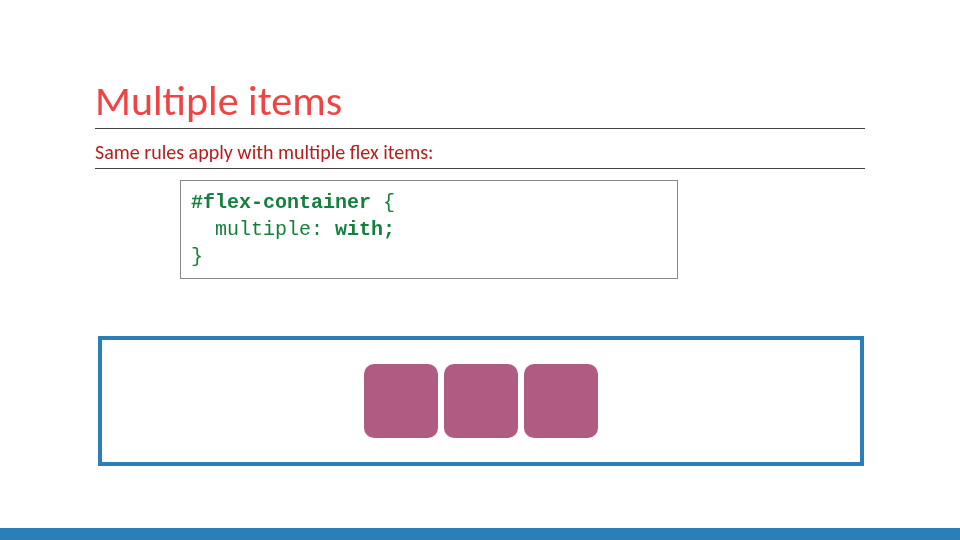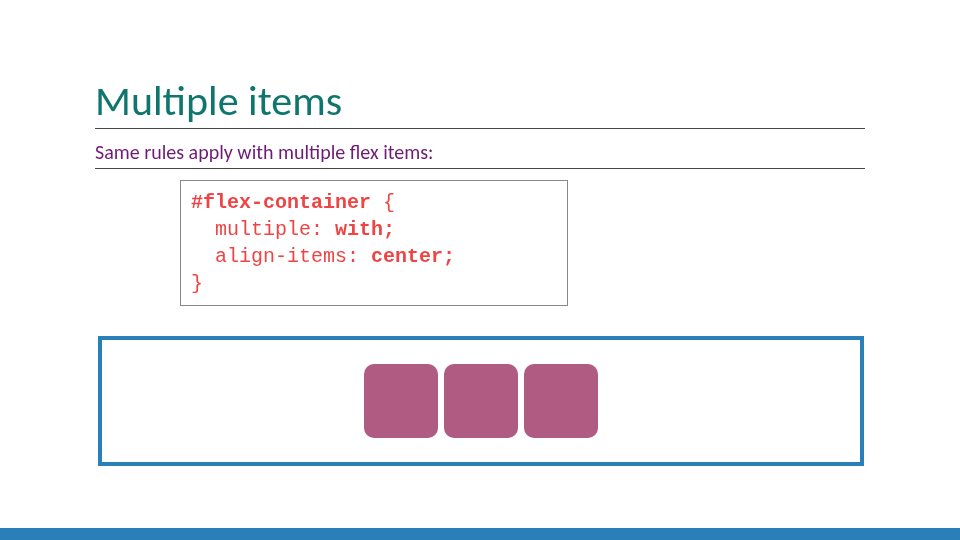--- a/index.html
+++ b/index.html
@@ -13,54 +13,54 @@
   .slide {
     position: relative;
     width: 960px; height: 540px;
     box-sizing: border-box;
   }
   .title {
     position: absolute;
     left: 95px; top: 75px;
     font-size: 42px;
     font-weight: 400;
-    color: #0f766e;
+    color: #ef4444;
   }
   .underline1 {
     position: absolute;
     left: 95px; top: 128px;
     width: 770px;
     height: 0;
     border-top: 1.5px solid #444;
   }
   .underline2 {
     position: absolute;
     left: 95px; top: 168px;
     width: 770px;
     height: 0;
     border-top: 1.5px solid #444;
   }
   .subtitle {
     position: absolute;
     left: 95px; top: 140px;
     font-size: 20px;
     font-weight: 400;
-    color: #701a75;
+    color: #b91c1c;
   }
   .codebox {
     position: absolute;
     left: 180px; top: 180px;
-    width: 388px;
+    width: 498px;
     padding: 8px 22px 8px 10px;
     border: 1px solid #888;
     background: #fff;
     font-family: Consolas, "Courier New", monospace;
     font-size: 20px;
     line-height: 1.35;
-    color: #ef4444;
+    color: #15803d;
     box-sizing: border-box;
   }
   .codebox .indent { display: inline-block; width: 2ch; }
   .codebox .bold { font-weight: 700; }
 
   .flex-demo {
     position: absolute;
     left: 98px; top: 336px;
     width: 766px; height: 130px;
     background: #fff;
@@ -96,23 +96,20 @@
   <div class="underline2"></div>
 
   <div class="codebox">
     <div>
       <span class="bold">#flex-container</span><span> {</span>
     </div>
     <div>
       <span class="indent"></span><span>multiple: </span><span class="bold">with;</span>
     </div>
     <div>
-      <span class="indent"></span><span>align-items: </span><span class="bold">center;</span>
-    </div>
-    <div>
       <span>}</span>
     </div>
   </div>
 
   <div class="flex-demo">
     <div class="flex-item"></div>
     <div class="flex-item"></div>
     <div class="flex-item"></div>
   </div>
 

